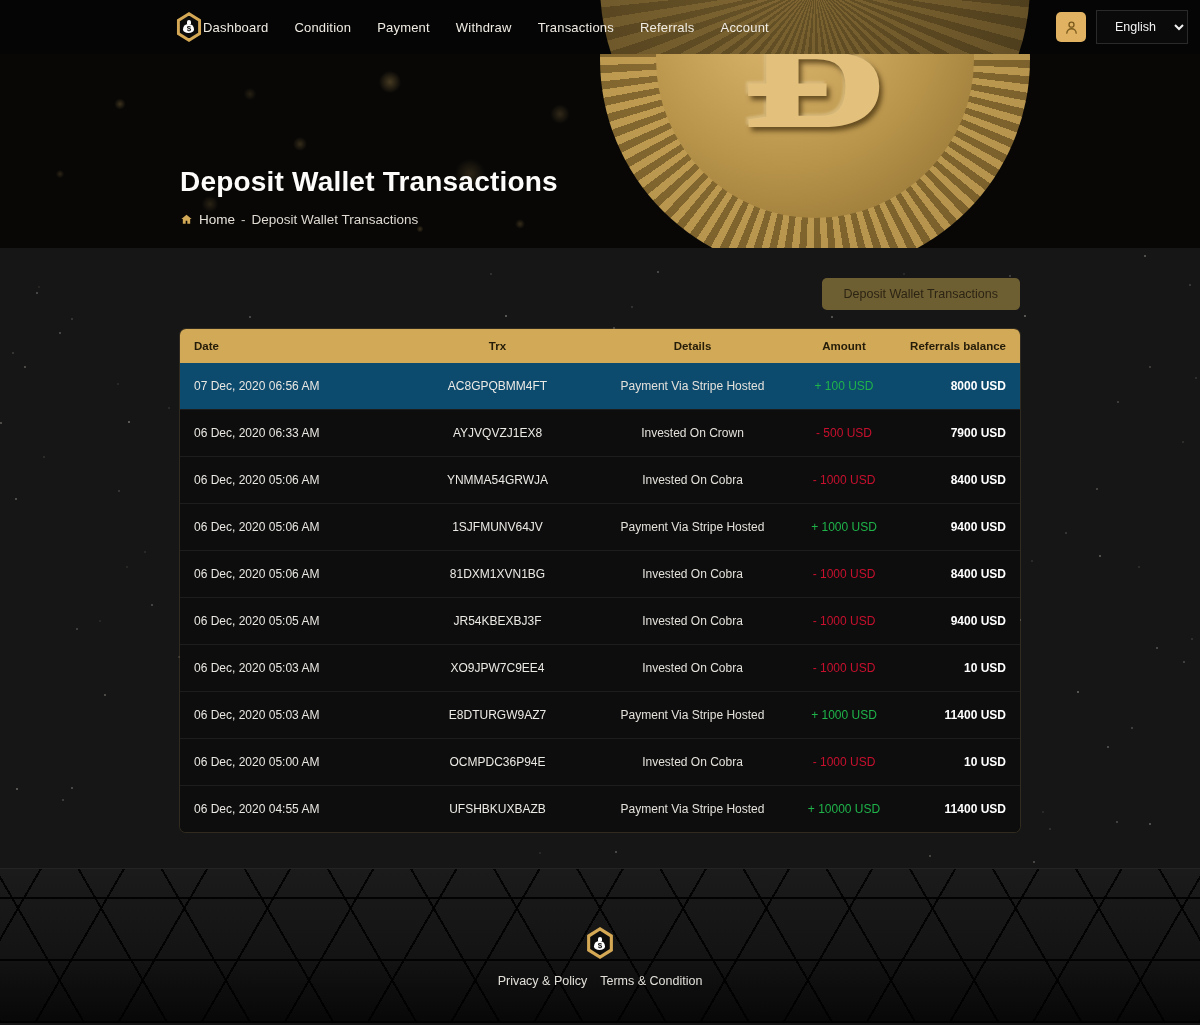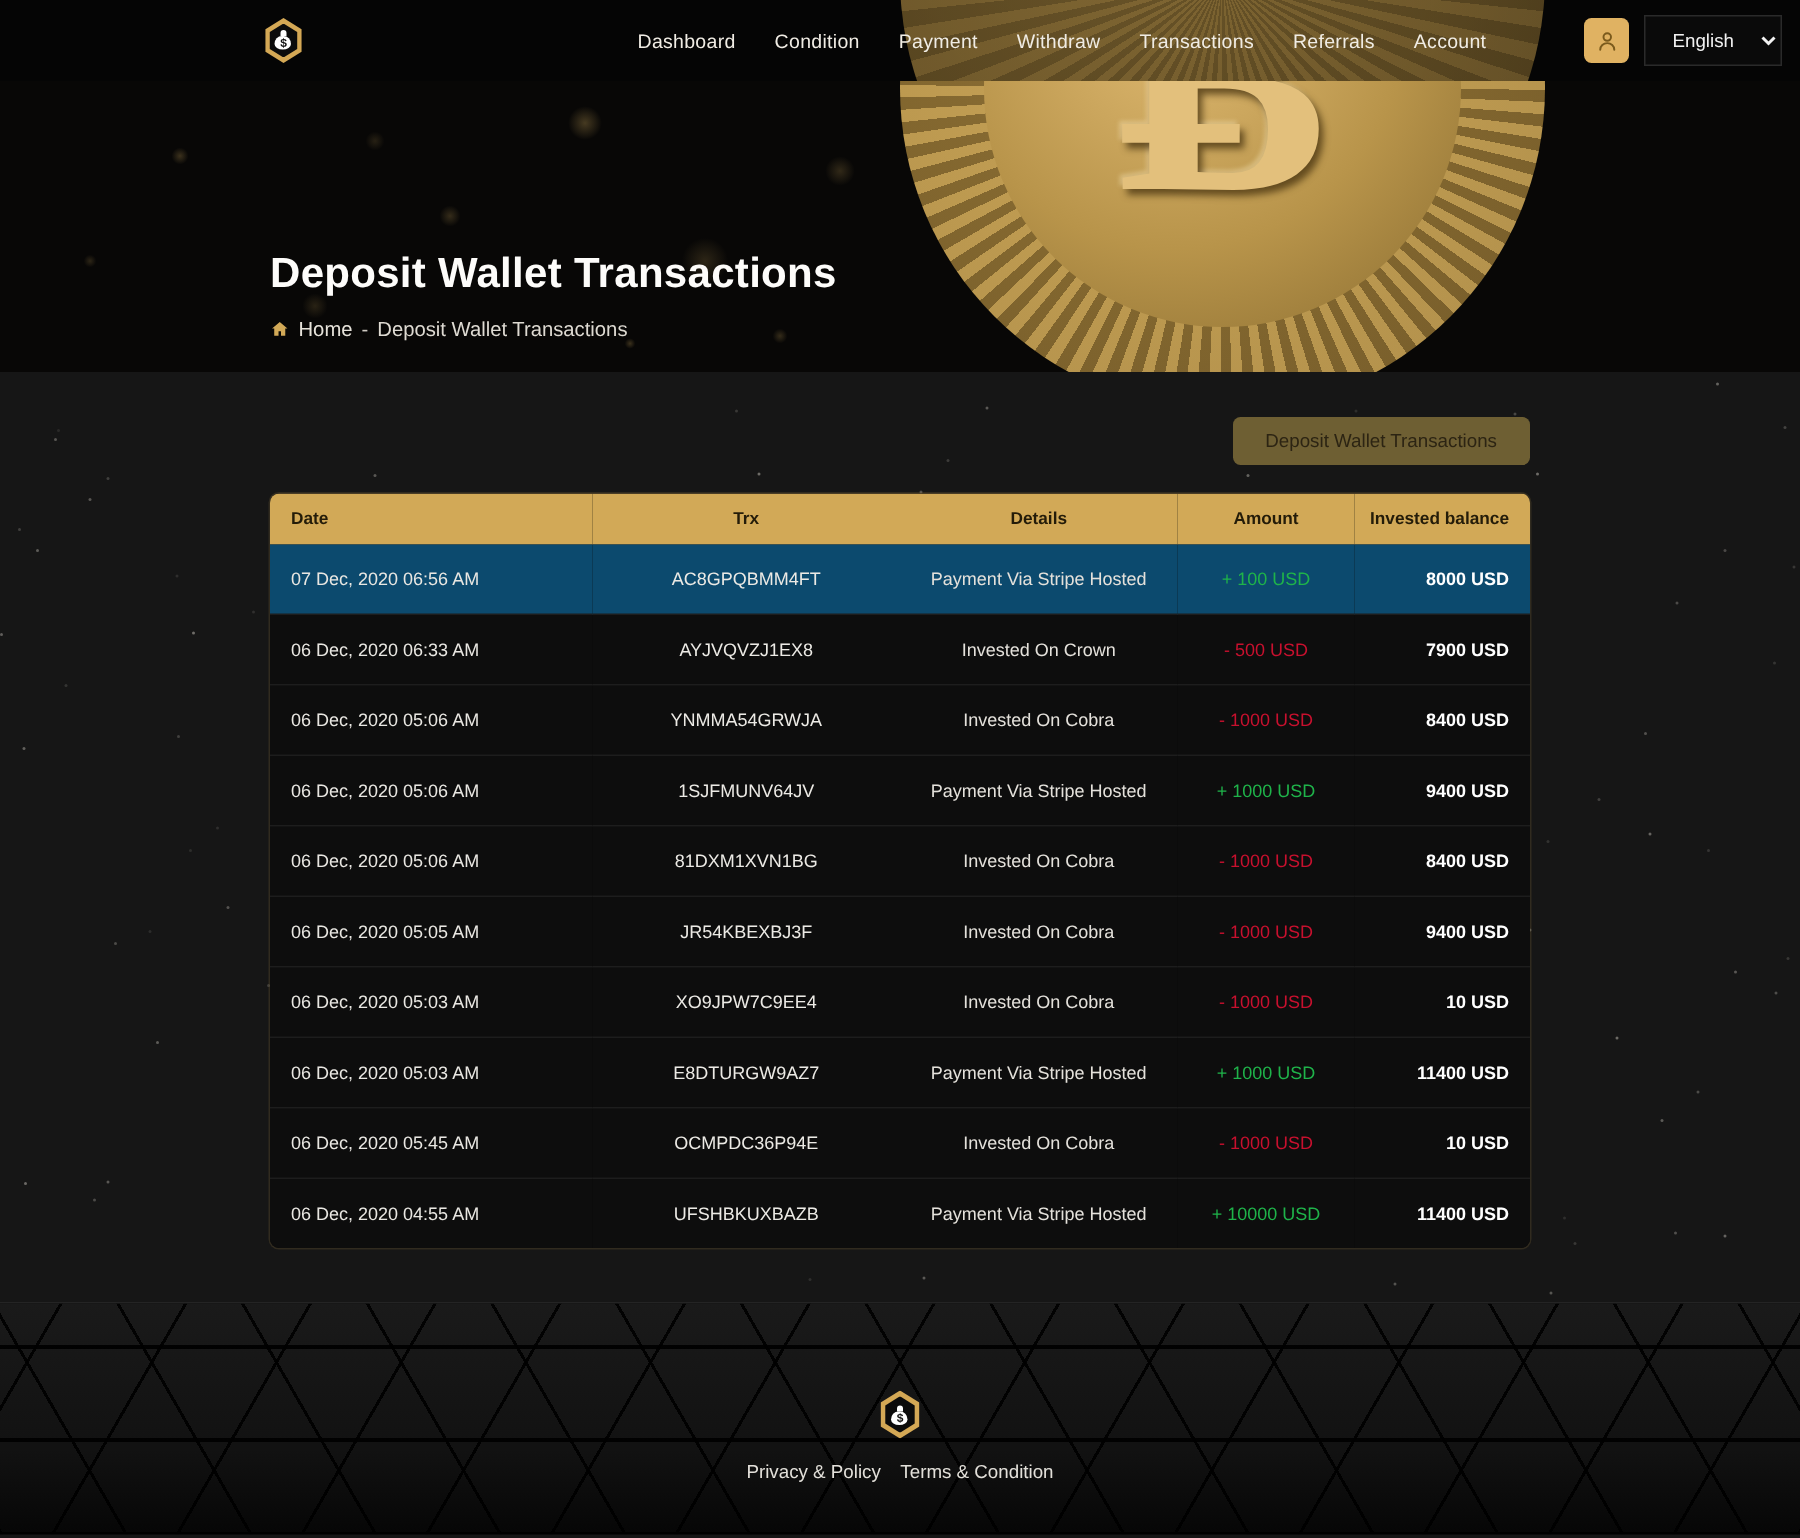--- a/index.html
+++ b/index.html
@@ -86,21 +86,20 @@
     position: absolute; left: 0; top: 4px; width: 13px;
     text-align: center; font-style: normal;
     font-size: 8px; font-weight: bold; color: #111; z-index: 2;
     line-height: 9px;
   }
 
   .nav {
     display: flex;
     align-items: center;
     gap: 26px;
-    margin-left: 222px;
   }
   .nav a {
     color: #f0ece4;
     font-size: 13px;
     text-decoration: none;
     white-space: nowrap;
     letter-spacing: .2px;
   }
   .header-right {
     margin-left: auto;
@@ -511,21 +510,21 @@
   </div>
 
   <div class="table-card">
     <table>
       <thead>
         <tr>
           <th class="c-date">Date</th>
           <th class="c-trx">Trx</th>
           <th class="c-det">Details</th>
           <th class="c-amt">Amount</th>
-          <th class="c-bal">Invested balance</th>
+          <th class="c-bal">Referrals balance</th>
         </tr>
       </thead>
       <tbody id="tbody">
           <tr>
             <td class="c-date">07 Dec, 2020 06:56 AM</td>
             <td class="c-trx">AC8GPQBMM4FT</td>
             <td class="c-det">Payment Via Stripe Hosted</td>
             <td class="c-amt amt-plus">+ 100 USD</td>
             <td class="c-bal">8000 USD</td>
           </tr>
@@ -572,21 +571,21 @@
             <td class="c-bal">10 USD</td>
           </tr>
           <tr>
             <td class="c-date">06 Dec, 2020 05:03 AM</td>
             <td class="c-trx">E8DTURGW9AZ7</td>
             <td class="c-det">Payment Via Stripe Hosted</td>
             <td class="c-amt amt-plus">+ 1000 USD</td>
             <td class="c-bal">11400 USD</td>
           </tr>
           <tr>
-            <td class="c-date">06 Dec, 2020 05:45 AM</td>
+            <td class="c-date">06 Dec, 2020 05:00 AM</td>
             <td class="c-trx">OCMPDC36P94E</td>
             <td class="c-det">Invested On Cobra</td>
             <td class="c-amt amt-minus">- 1000 USD</td>
             <td class="c-bal">10 USD</td>
           </tr>
           <tr>
             <td class="c-date">06 Dec, 2020 04:55 AM</td>
             <td class="c-trx">UFSHBKUXBAZB</td>
             <td class="c-det">Payment Via Stripe Hosted</td>
             <td class="c-amt amt-plus">+ 10000 USD</td>

